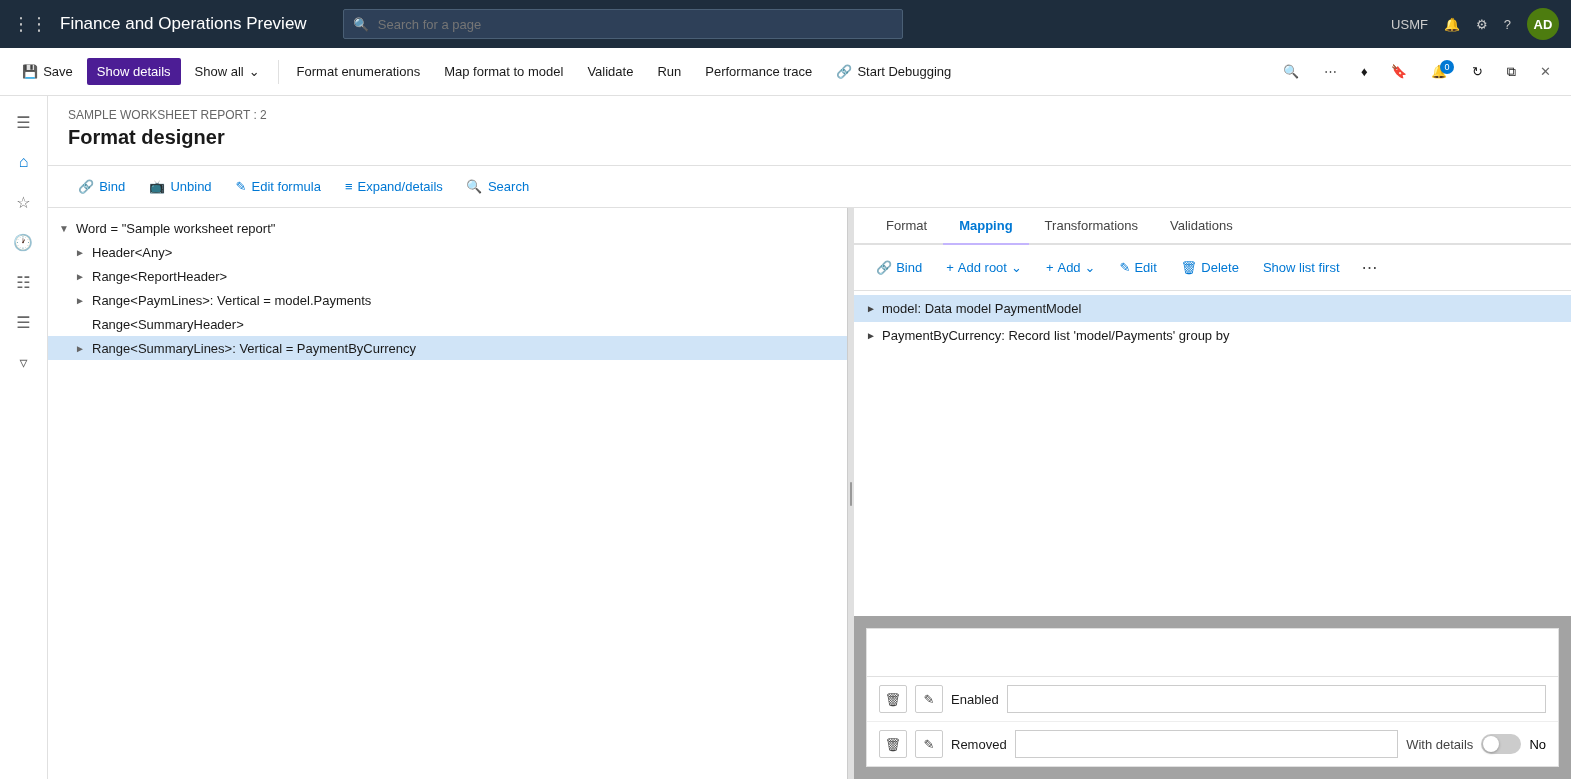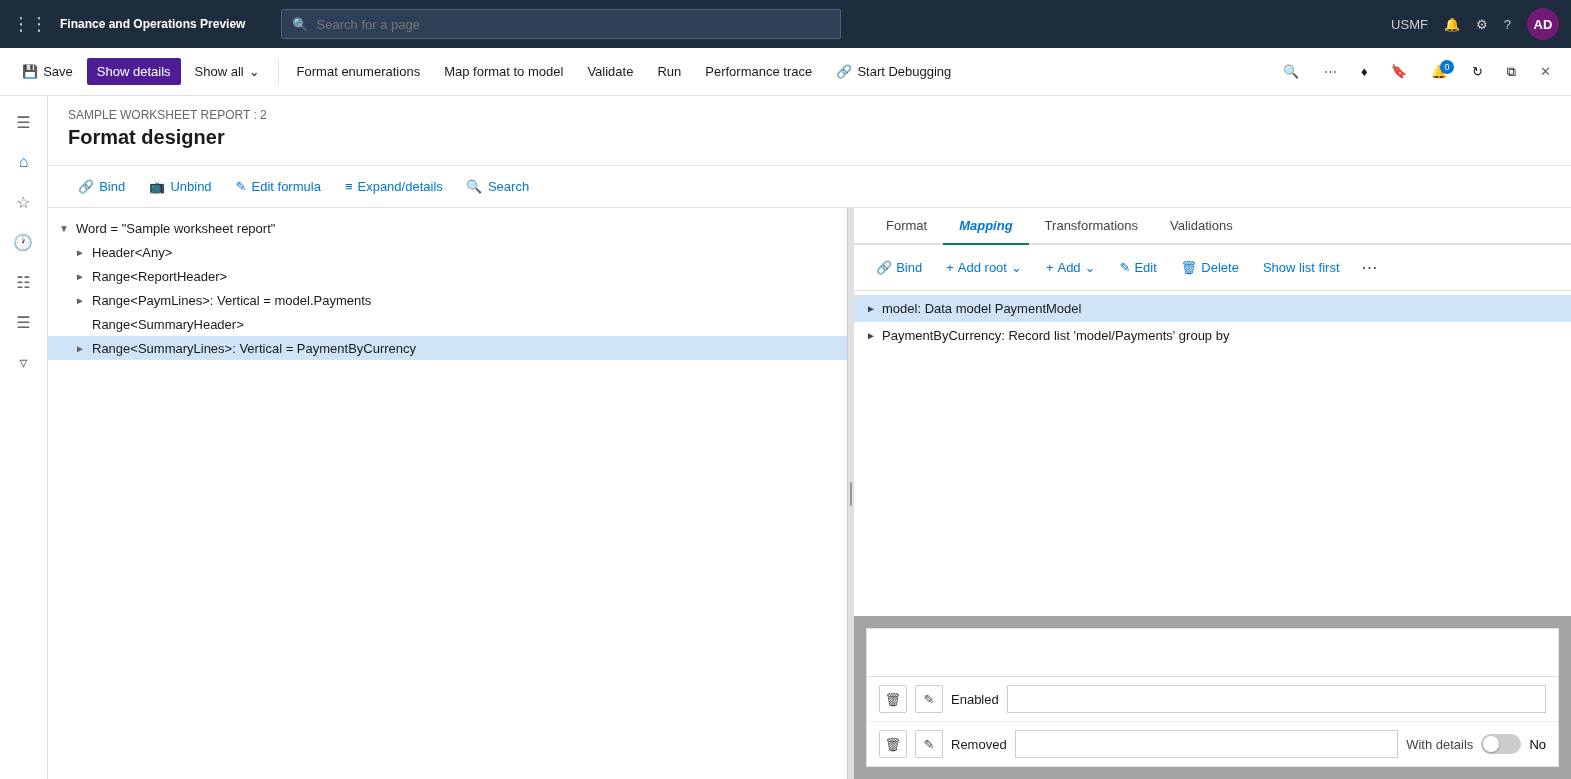--- a/index.html
+++ b/index.html
@@ -9,21 +9,21 @@
     .top-nav {
       background: #1e2d3d;
       height: 48px;
       display: flex;
       align-items: center;
       padding: 0 12px;
       color: white;
       gap: 12px;
     }
     .top-nav .app-grid-icon { color: #ccc; font-size: 18px; cursor: pointer; }
-    .top-nav .app-title { font-size: 12px; font-weight: 700; color: white; flex-shrink: 0; }
+    .top-nav .app-title { font-size: 17px; font-weight: 400; color: white; flex-shrink: 0; }
     .top-nav .search-bar {
       flex: 1;
       max-width: 560px;
       margin: 0 24px;
       background: #2e4058;
       border: 1px solid #4a5f75;
       border-radius: 2px;
       height: 30px;
       display: flex;
       align-items: center;
@@ -42,21 +42,21 @@
     }
     .top-nav-right {
       margin-left: auto;
       display: flex;
       align-items: center;
       gap: 16px;
       color: #ccc;
       font-size: 13px;
     }
     .top-nav-right .user-badge {
-      background: #701a75;
+      background: #4d7c0f;
       color: white;
       border-radius: 50%;
       width: 32px;
       height: 32px;
       display: flex;
       align-items: center;
       justify-content: center;
       font-weight: 600;
       font-size: 13px;
     }
@@ -230,21 +230,21 @@
       padding: 0 16px;
     }
     .mapping-tab {
       padding: 10px 16px;
       cursor: pointer;
       font-size: 13px;
       color: #444;
       border-bottom: 2px solid transparent;
       margin-bottom: -2px;
     }
-    .mapping-tab.active { color: #0078d4; border-bottom: 2px solid #0f766e; font-weight: 600; font-style: italic; }
+    .mapping-tab.active { color: #0078d4; border-bottom: 2px solid #c4b5fd; font-weight: 600; }
 
     
     .mapping-toolbar {
       display: flex;
       align-items: center;
       gap: 4px;
       padding: 8px 12px;
       background: white;
       border-bottom: 1px solid #e0e0e0;
     }

